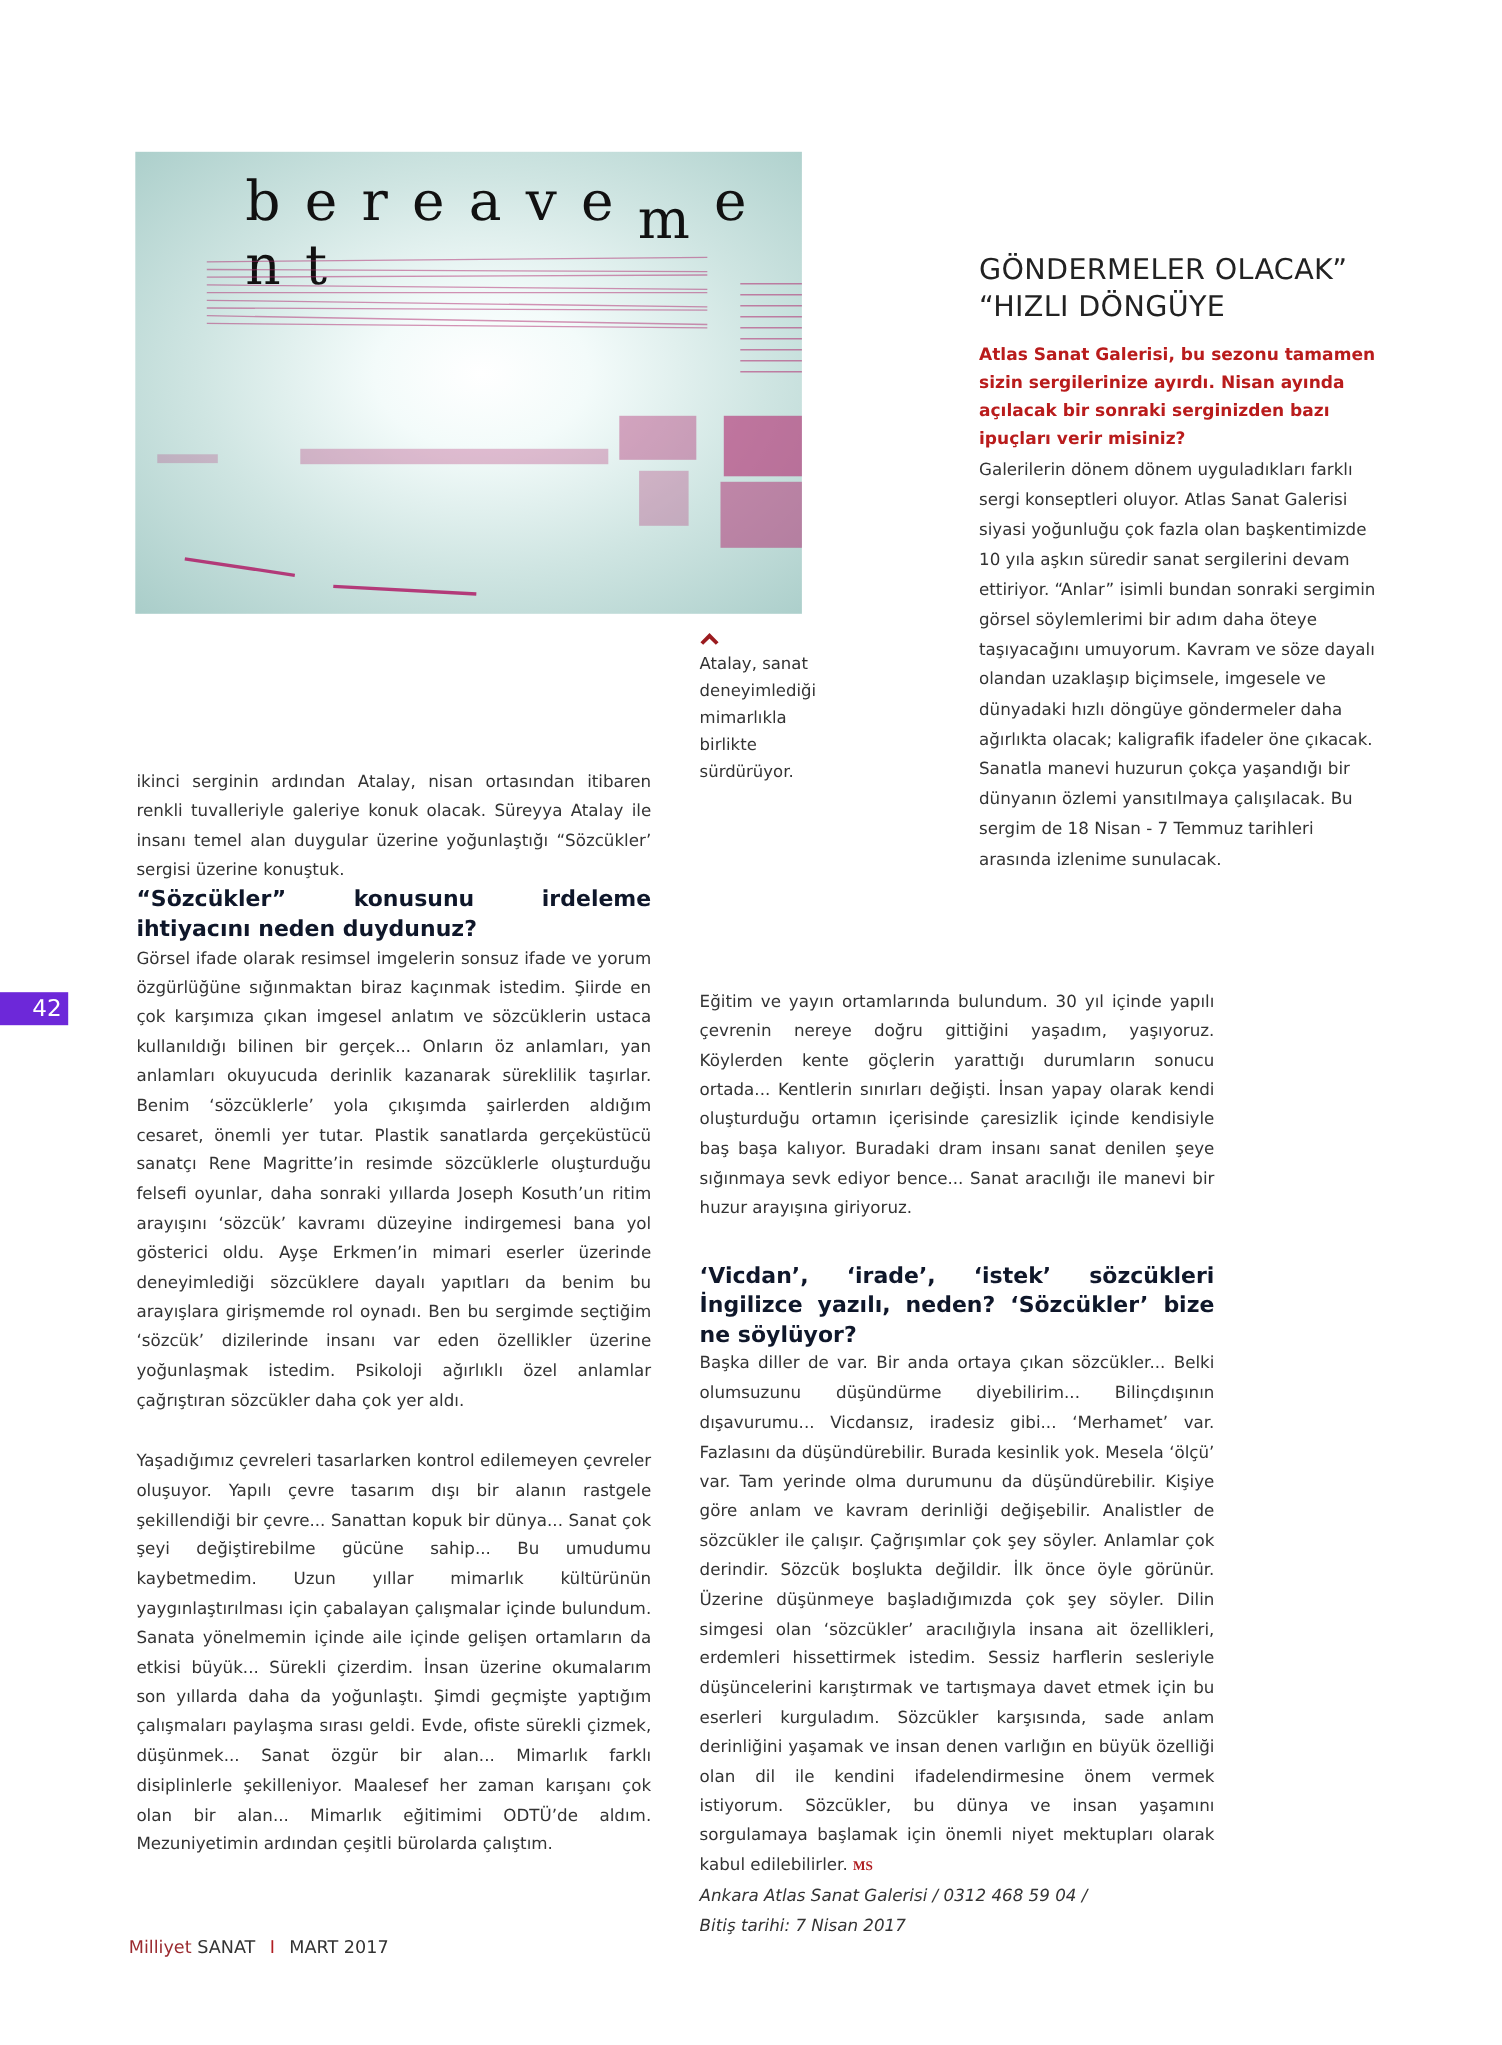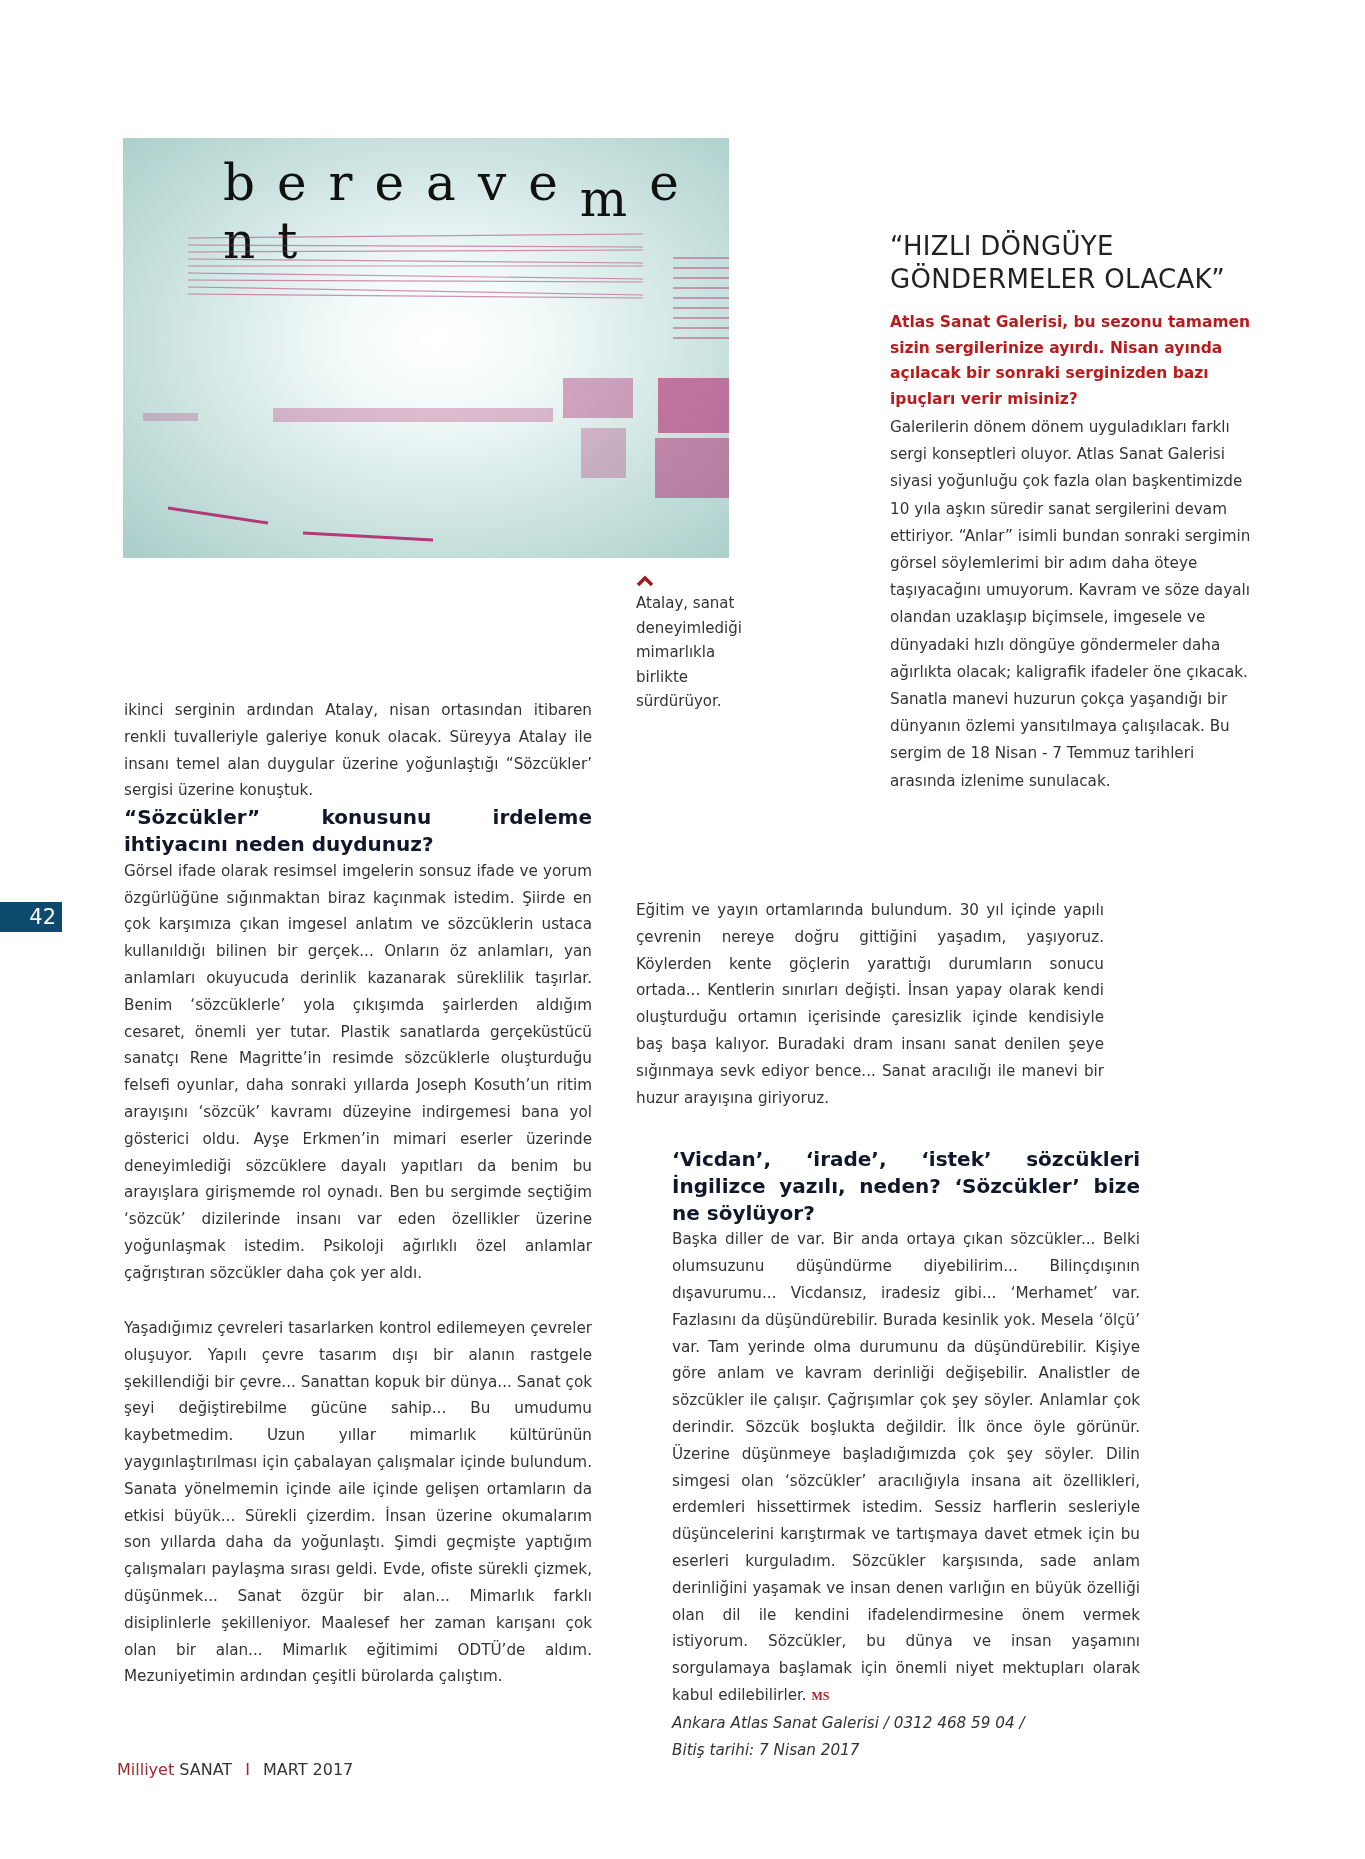--- a/index.html
+++ b/index.html
@@ -23,32 +23,32 @@
   #caption-text { font-size: 15px; line-height: 24.5px; color: #333; margin-top: 0; }
 
   
   #headline { left: 890px; top: 230px; width: 380px; font-size: 26px; line-height: 33px;
               color: #222; letter-spacing: 0.3px; font-weight: normal; }
   #right-question { left: 890px; top: 310px; width: 370px; font-size: 15.5px; line-height: 25.5px;
                     font-weight: bold; color: #b91c1c; }
   #right-answer { left: 890px; top: 414px; width: 370px; font-size: 15.2px; line-height: 27.2px; color: #333; }
 
   
-  #page-number { left: 0; top: 902px; width: 62px; height: 30px; background: #0c4a6e; color: #fff;
+  #page-number { left: 0; top: 902px; width: 62px; height: 30px; background: #6d28d9; color: #fff;
                  font-size: 21px; line-height: 30px; text-align: right; padding-right: 6px; box-sizing: border-box; }
 
   
   .col { font-size: 15.2px; line-height: 26.8px; color: #333; text-align: justify; }
   .q { font-weight: bold; color: #0f172a; font-size: 20px; }
   #left-col-1 { left: 124px; top: 697px; width: 468px; }
   #left-col-2 { left: 124px; top: 1315px; width: 468px; }
 
   
   #right-col-1 { left: 636px; top: 897px; width: 468px; }
-  #right-col-2 { left: 636px; top: 1146px; width: 468px; margin-left: 36px; }
+  #right-col-2 { left: 636px; top: 1146px; width: 468px; }
   .signoff { color: #b01e22; font-weight: bold; font-size: 12px; font-family: Liberation Serif, serif; }
   .info { font-style: italic; text-align: left; }
 
   
   #footer { left: 117px; top: 1760px; font-size: 16px; color: #333; }
   #footer .brand { color: #9b2a2f; }
   #footer .sep { color: #b01e22; margin: 0 8px; }
 </style>
 </head>
 <body>
@@ -113,22 +113,22 @@
   <div id="caption-text">
     <div>Atalay, sanat</div>
     <div>deneyimlediği</div>
     <div>mimarlıkla</div>
     <div>birlikte</div>
     <div>sürdürüyor.</div>
   </div>
 </div>
 
 <div id="headline" class="abs">
+  <div>GÖNDERMELER OLACAK”</div>
   <div>“HIZLI DÖNGÜYE</div>
-  <div>GÖNDERMELER OLACAK”</div>
 </div>
 <div id="right-question" class="abs">Atlas Sanat Galerisi, bu sezonu tamamen sizin sergilerinize ayırdı. Nisan ayında açılacak bir sonraki serginizden bazı ipuçları verir misiniz?</div>
 <div id="right-answer" class="abs">Galerilerin dönem dönem uyguladıkları farklı sergi konseptleri oluyor. Atlas Sanat Galerisi siyasi yoğunluğu çok fazla olan başkentimizde 10 yıla aşkın süredir sanat sergilerini devam ettiriyor. “Anlar” isimli bundan sonraki sergimin görsel söylemlerimi bir adım daha öteye taşıyacağını umuyorum. Kavram ve söze dayalı olandan uzaklaşıp biçimsele, imgesele ve dünyadaki hızlı döngüye göndermeler daha ağırlıkta olacak; kaligrafik ifadeler öne çıkacak. Sanatla manevi huzurun çokça yaşandığı bir dünyanın özlemi yansıtılmaya çalışılacak. Bu sergim de 18 Nisan - 7 Temmuz tarihleri arasında izlenime sunulacak.</div>
 
 <div id="page-number" class="abs">42</div>
 
 <div id="left-col-1" class="abs col">
   <div>ikinci serginin ardından Atalay, nisan ortasından itibaren renkli tuvalleriyle galeriye konuk olacak. Süreyya Atalay ile insanı temel alan duygular üzerine yoğunlaştığı “Sözcükler’ sergisi üzerine konuştuk.</div>
   <div class="q">“Sözcükler” konusunu irdeleme ihtiyacını neden duydunuz?</div>
   <div>Görsel ifade olarak resimsel imgelerin sonsuz ifade ve yorum özgürlüğüne sığınmaktan biraz kaçınmak istedim. Şiirde en çok karşımıza çıkan imgesel anlatım ve sözcüklerin ustaca kullanıldığı bilinen bir gerçek... Onların öz anlamları, yan anlamları okuyucuda derinlik kazanarak süreklilik taşırlar. Benim ‘sözcüklerle’ yola çıkışımda şairlerden aldığım cesaret, önemli yer tutar. Plastik sanatlarda gerçeküstücü sanatçı Rene Magritte’in resimde sözcüklerle oluşturduğu felsefi oyunlar, daha sonraki yıllarda Joseph Kosuth’un ritim arayışını ‘sözcük’ kavramı düzeyine indirgemesi bana yol gösterici oldu. Ayşe Erkmen’in mimari eserler üzerinde deneyimlediği sözcüklere dayalı yapıtları da benim bu arayışlara girişmemde rol oynadı. Ben bu sergimde seçtiğim ‘sözcük’ dizilerinde insanı var eden özellikler üzerine yoğunlaşmak istedim. Psikoloji ağırlıklı özel anlamlar çağrıştıran sözcükler daha çok yer aldı.</div>

